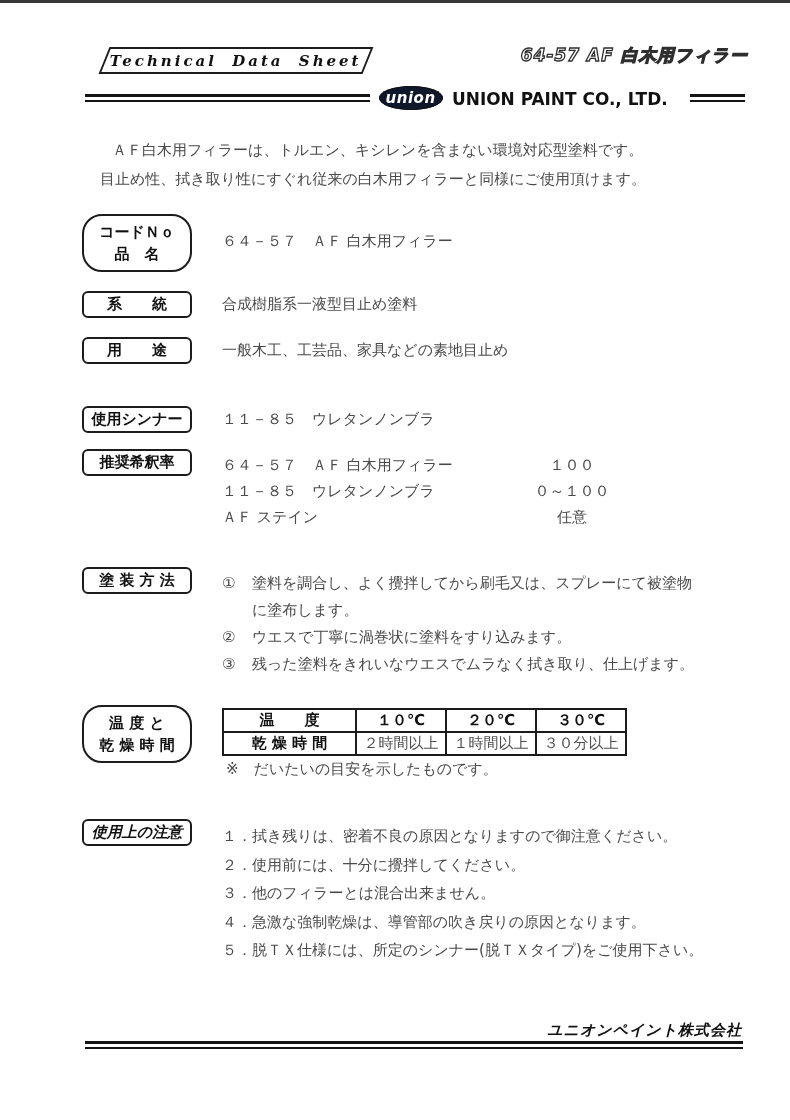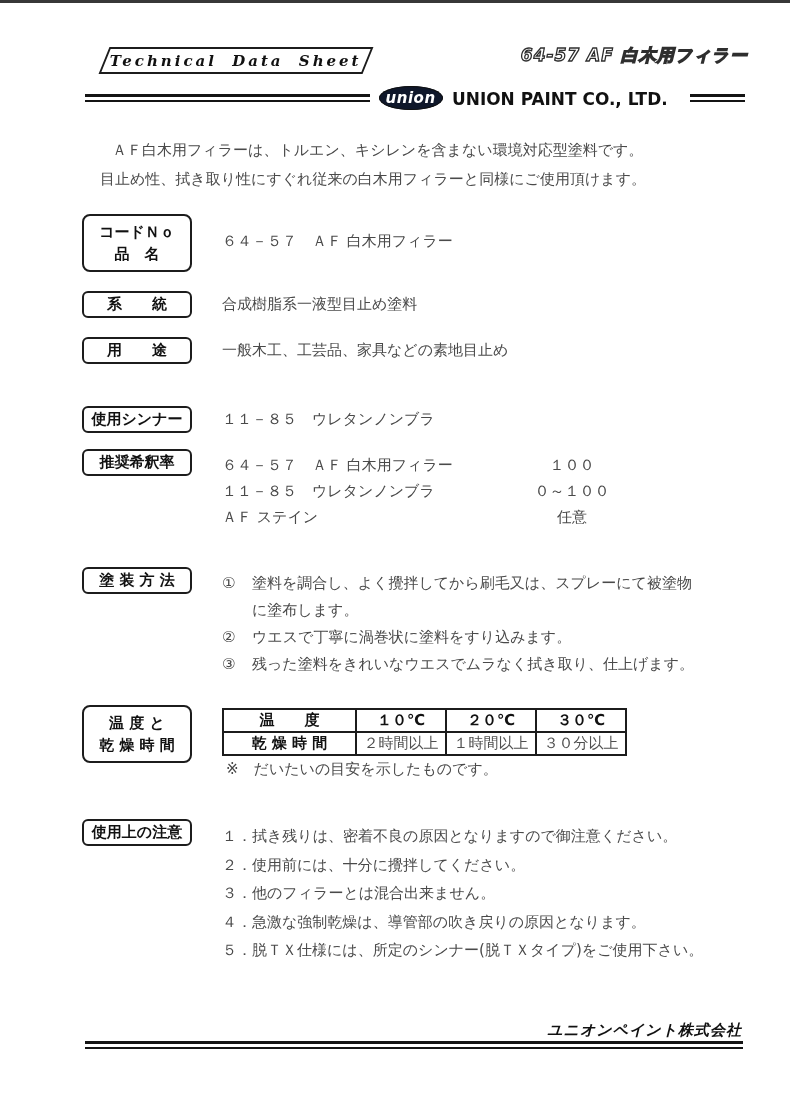--- a/index.html
+++ b/index.html
@@ -49,21 +49,21 @@
   .intro{position:absolute;left:100px;top:136px;font-size:15px;line-height:29px;color:#4a4a4a;}
   .intro .l1{padding-left:12px;}
 
   
   .tag{
     position:absolute;left:82px;width:110px;box-sizing:border-box;
     border:2px solid #1c1c1c;border-radius:6px;background:#fff;
     text-align:center;font-weight:bold;font-size:15px;color:#111;
     padding:2px 0;white-space:nowrap;
   }
-  .tag.two{border-radius:8px;padding:5px 0;line-height:22px;}
+  .tag.two{border-radius:20px;padding:5px 0;line-height:22px;}
 
   .val{position:absolute;left:222px;font-size:15px;color:#4a4a4a;white-space:nowrap;}
 
   
   .dilution{position:absolute;left:222px;top:452px;}
   .dil-row{display:flex;height:26px;font-size:15px;color:#4a4a4a;align-items:center;}
   .dil-name{width:295px;white-space:nowrap;}
   .dil-ratio{width:110px;text-align:center;white-space:nowrap;}
 
   
@@ -181,21 +181,21 @@
     <tr>
       <td class="c1">乾 燥 時 間</td>
       <td class="cn">２時間以上</td>
       <td class="cn">１時間以上</td>
       <td class="cn">３０分以上</td>
     </tr>
   </tbody>
     </table>
   <div class="temp-note">※　だいたいの目安を示したものです。</div>
 
-  <div class="tag" style="top:819px;">使用上の注意</div>
+  <div class="tag" style="top:819px;font-style:italic;">使用上の注意</div>
   <div class="precautions">
     <div>１．拭き残りは、密着不良の原因となりますので御注意ください。</div>
     <div>２．使用前には、十分に攪拌してください。</div>
     <div>３．他のフィラーとは混合出来ません。</div>
     <div>４．急激な強制乾燥は、導管部の吹き戻りの原因となります。</div>
     <div>５．脱ＴＸ仕様には、所定のシンナー(脱ＴＸタイプ)をご使用下さい。</div>
   </div>
 
   <div class="footer-company">ユニオンペイント株式会社</div>
   <div class="footer-rule dbl-rule"></div>

